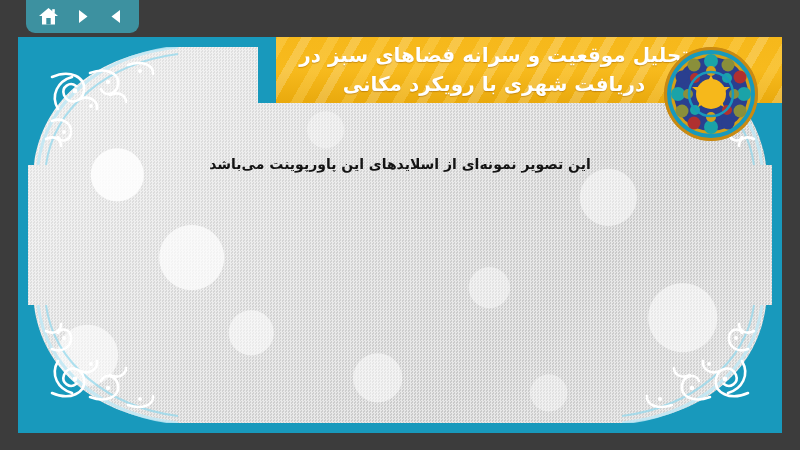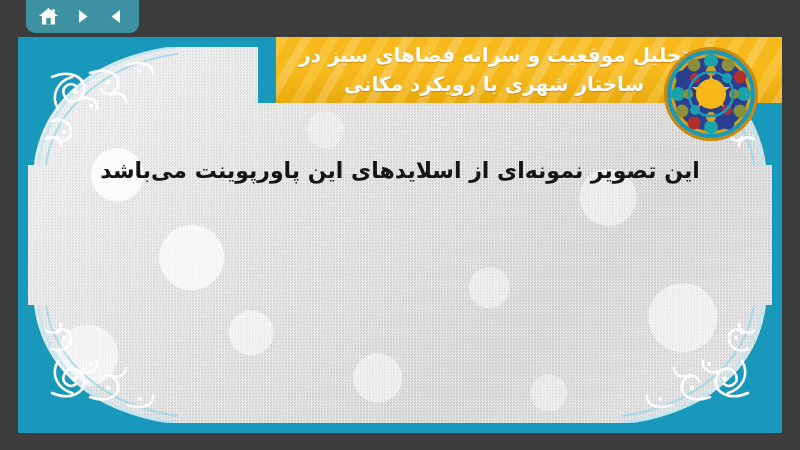--- a/index.html
+++ b/index.html
@@ -95,21 +95,21 @@
     position:absolute;right:22px;top:8px;width:98px;height:98px;
     z-index:7;
   }
 
   
   #body-copy{
     position:absolute;left:40px;right:40px;top:118px;
     direction:rtl;text-align:center;
   }
   .copy-line{
-    color:#141414;font-size:22px;line-height:1.42;font-weight:bold;
+    color:#141414;font-size:14px;line-height:1.42;font-weight:bold;
     margin:0 0 9px 0;white-space:nowrap;
   }
 </style>
 </head>
 <body>
 
 <div id="viewer">
 
   <div id="navbar">
     <div class="navbtn">
@@ -240,21 +240,21 @@
           <circle cx="112" cy="24" r="2"></circle>
           <circle cx="63" cy="59" r="1.9"></circle>
         </g>
       </svg>
     </div>
 
     <div id="banner-tab"></div>
     <div id="title-banner">
       <div id="title-text">
         <div>تحلیل موقعیت و سرانه فضاهای سبز در</div>
-        <div>ساختار شهری با رویکرد مکانی</div>
+        <div>دریافت شهری با رویکرد مکانی</div>
       </div>
     </div>
 
     <div id="medallion">
       <svg width="98" height="98" viewBox="0 0 98 98">
         <circle cx="49" cy="49" r="47" fill="#c98a12"></circle>
         <circle cx="49" cy="49" r="44" fill="#1899bc"></circle>
         <circle cx="49" cy="49" r="40" fill="#d4a017"></circle>
         <circle cx="49" cy="49" r="37" fill="#2a3f8f"></circle>
         <g>

